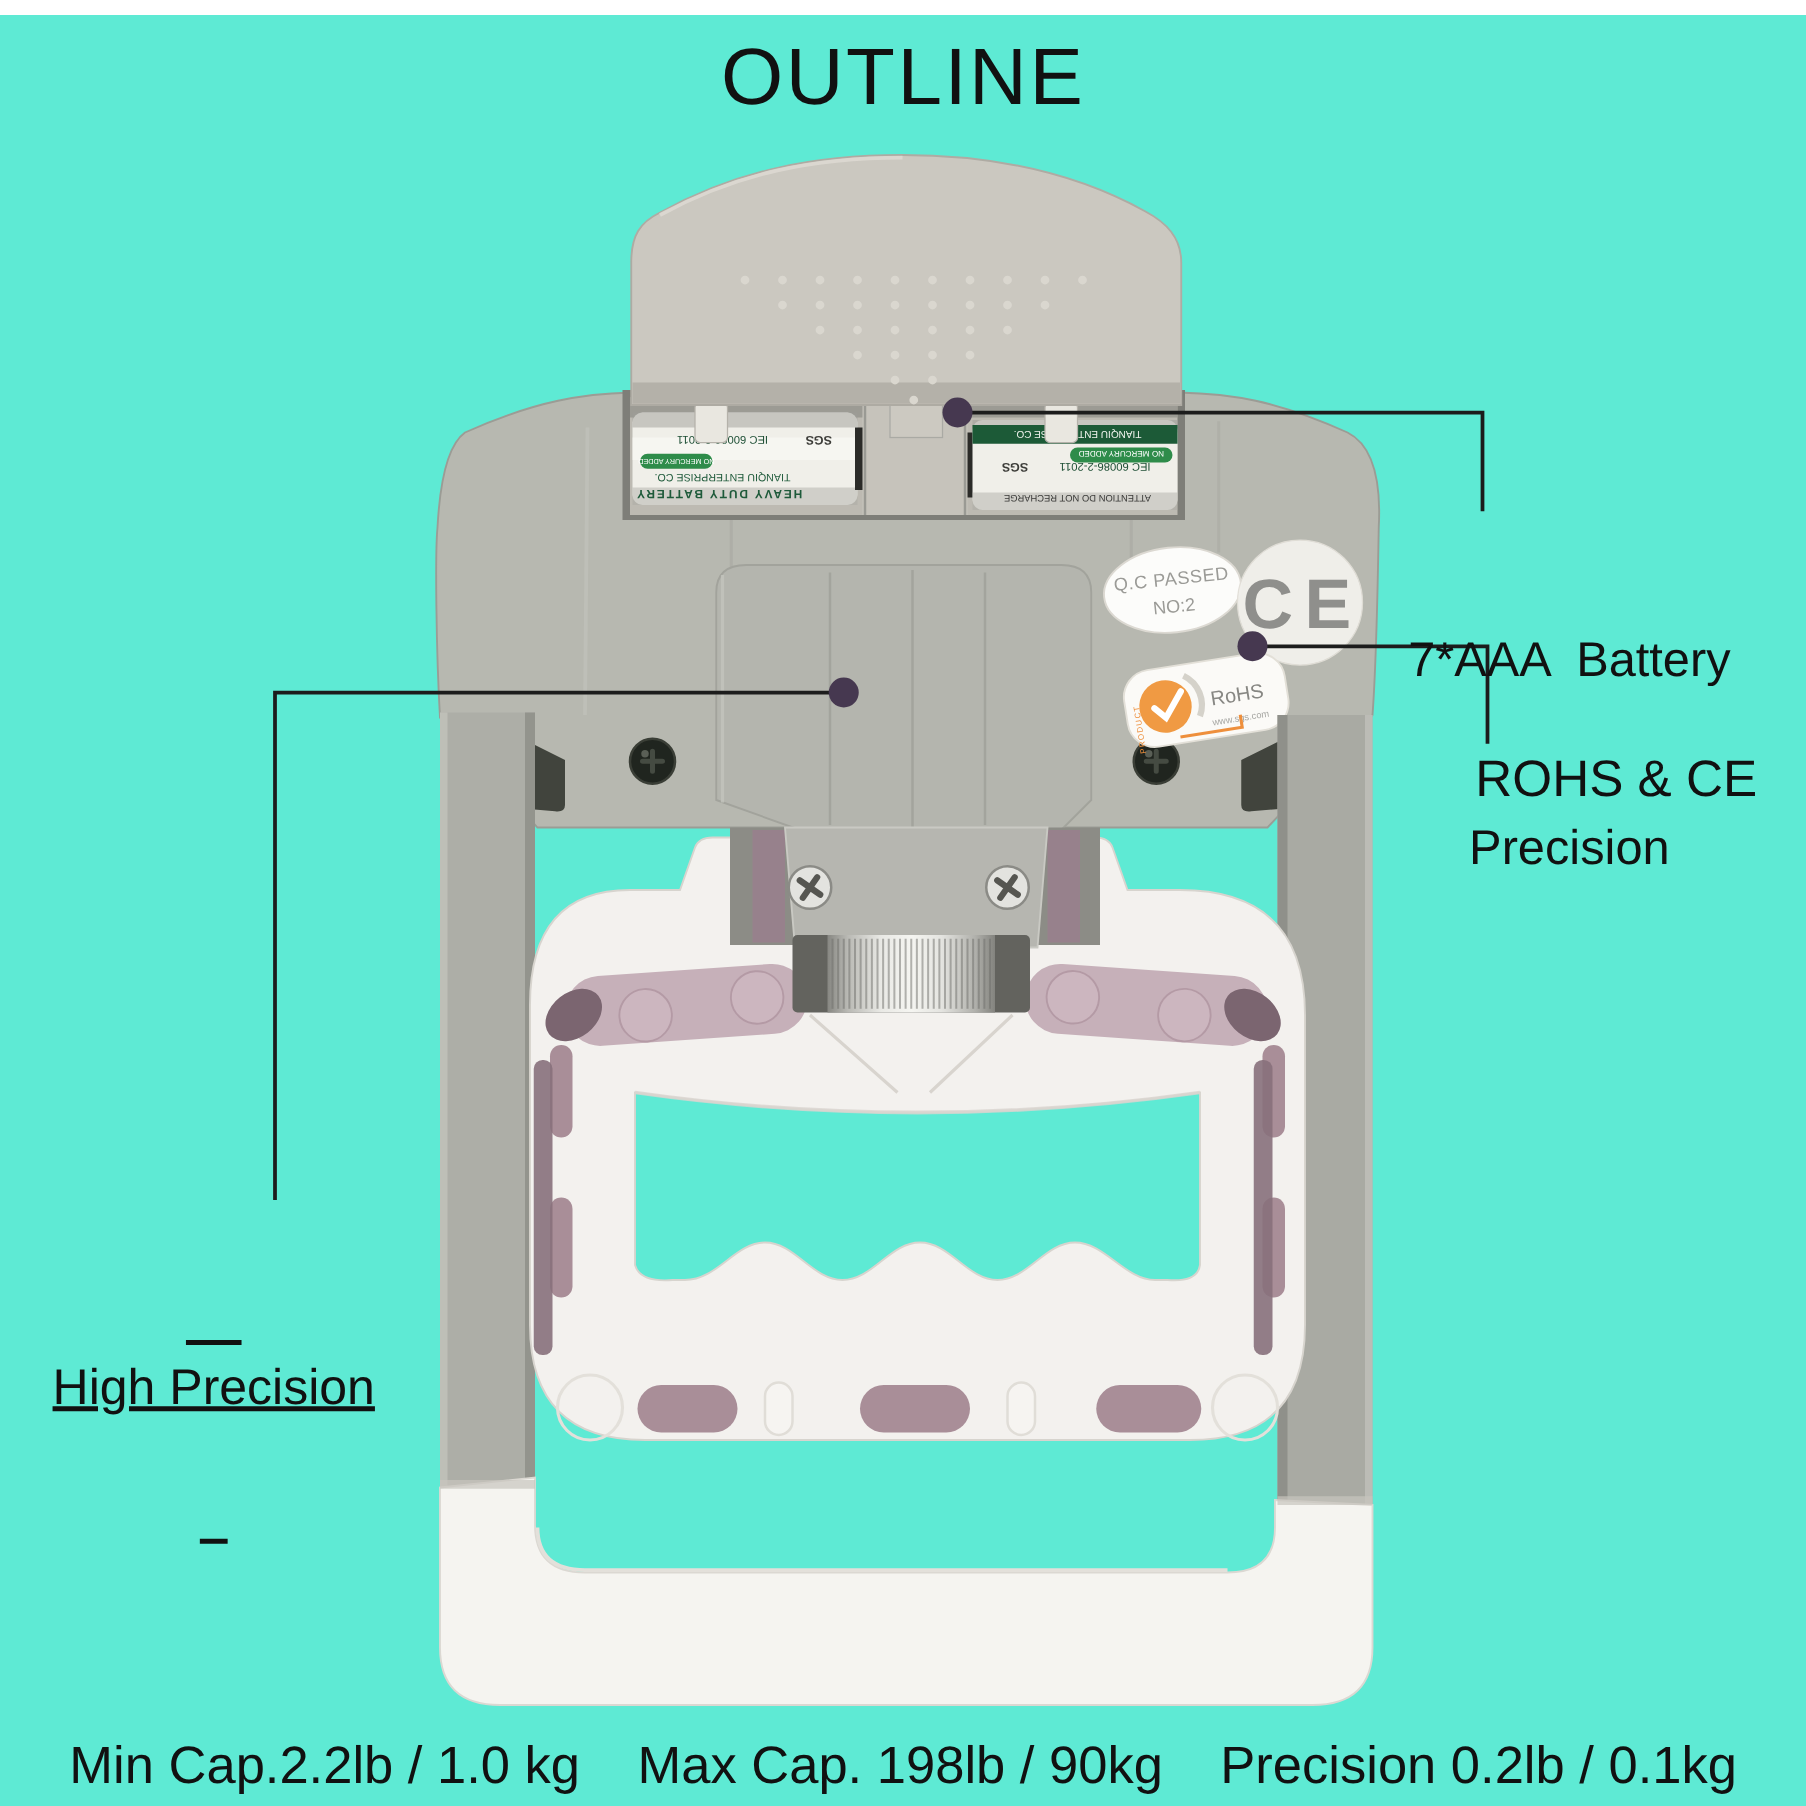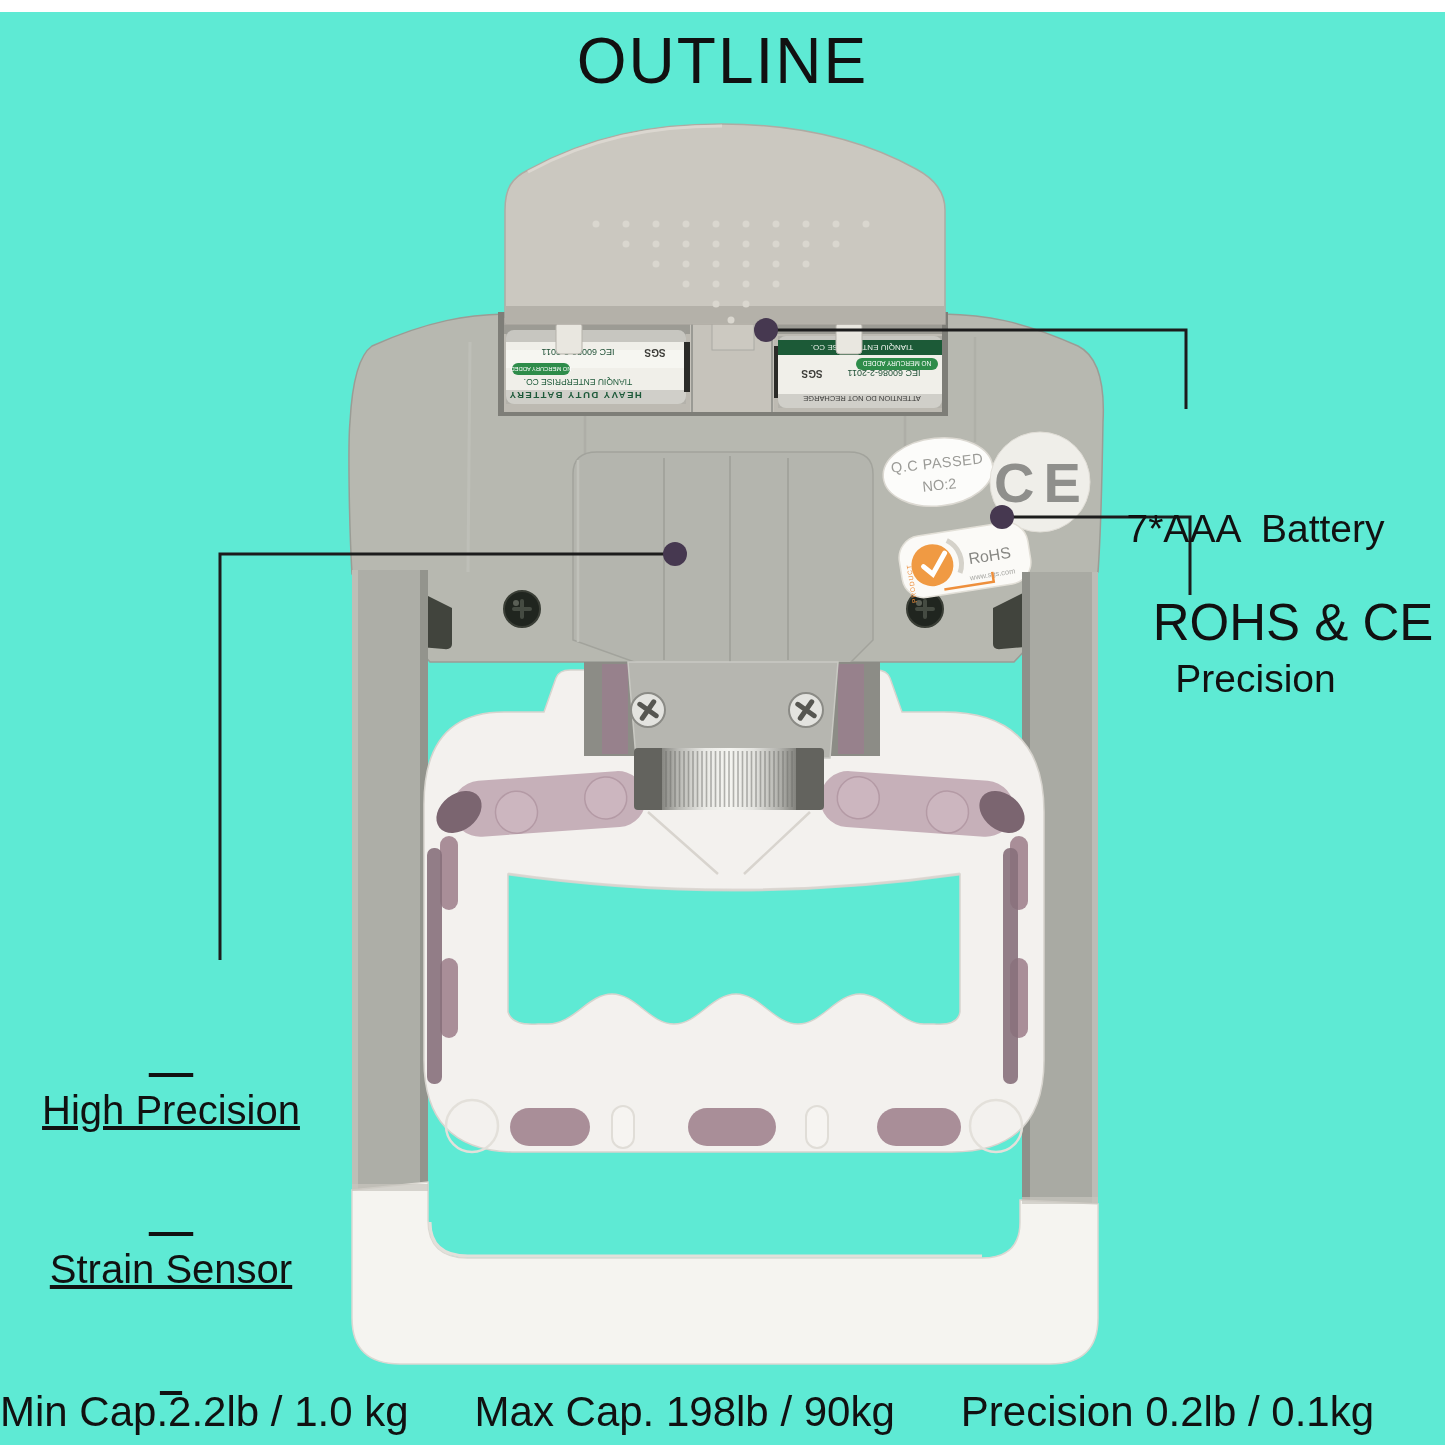--- a/index.html
+++ b/index.html
@@ -2,23 +2,23 @@
 <html><head>
 <meta charset="utf-8">
 <style>
   html,body{margin:0;padding:0;background:#ffffff;}
   #stage{position:relative;width:1445px;height:1445px;background:#5eead4;overflow:hidden;
          font-family:"Liberation Sans","DejaVu Sans",sans-serif;color:#141414;margin-top:12px;}
   .abs{position:absolute;}
   #title{top:12px;left:0;right:0;text-align:center;font-size:64px;letter-spacing:2px;color:#111;}
   .callout-label{text-align:center;font-size:40px;line-height:50px;color:#111;white-space:pre-wrap;}
   #label-battery{left:1118px;top:392px;width:275px;font-size:39px;}
-  #label-rohs{left:1148px;top:586px;width:290px;font-size:51px;}
+  #label-rohs{left:1148px;top:586px;width:290px;font-size:41px;}
   #label-sensor{left:20px;top:966px;width:302px;font-size:40px;line-height:53px;text-decoration:underline;}
-  #specs{left:0;right:0;top:1376px;display:flex;justify-content:flex-start;gap:66px;
+  #specs{left:0;right:0;top:1376px;display:flex;justify-content:center;gap:46px;
          font-size:42px;color:#111;white-space:pre;}
   svg text{font-family:"Liberation Sans","DejaVu Sans",sans-serif;}
 </style>
 </head>
 <body>
 
 <div id="stage">
 
   <div id="title" class="abs">OUTLINE</div>
 
@@ -293,21 +293,20 @@
 
   <div id="label-battery" class="abs callout-label">
     <div>7*AAA  Battery</div>
     <div>Precision</div>
   </div>
 
   <div id="label-rohs" class="abs callout-label">ROHS &amp; CE</div>
 
   <div id="label-sensor" class="abs callout-label">
     <div>High Precision</div>
-    <div>Strain Sensor</div>
   </div>
 
   <div id="specs" class="abs">
     <span>Min Cap.2.2lb / 1.0 kg</span>
     <span>Max Cap. 198lb / 90kg</span>
     <span>Precision 0.2lb / 0.1kg</span>
   </div>
 
 </div>
 

